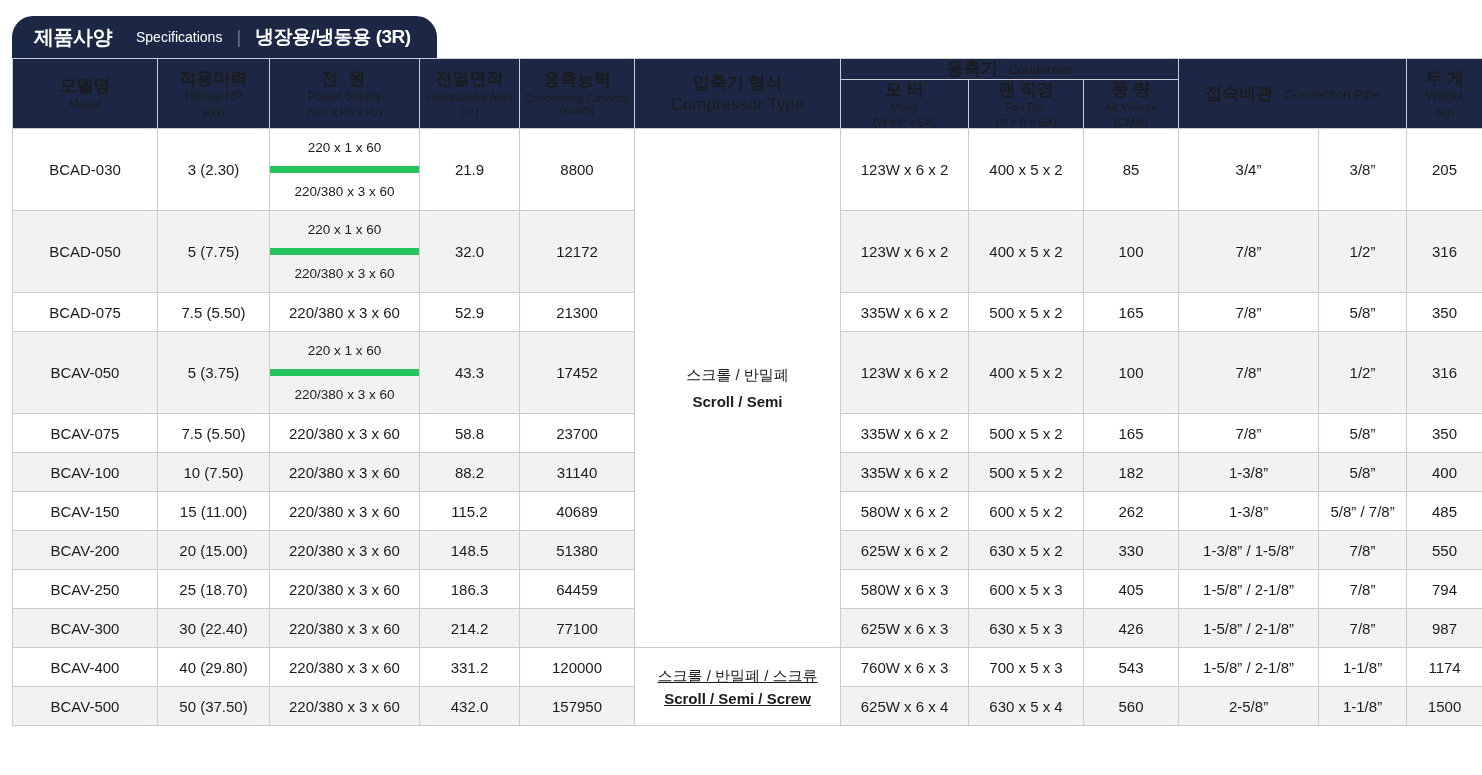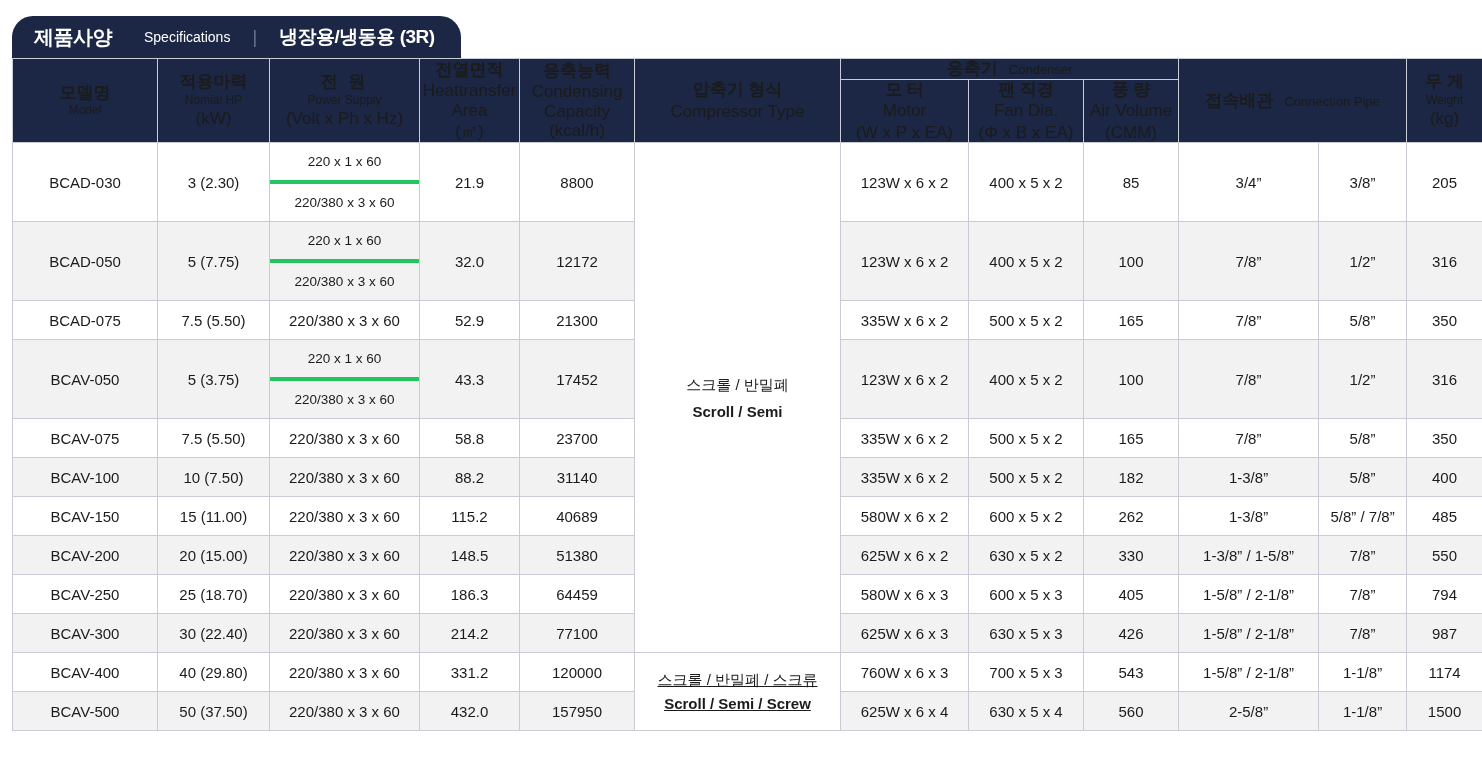--- a/index.html
+++ b/index.html
@@ -23,21 +23,20 @@
     top: 16px;
     height: 42px;
     background: #1b2745;
     border-radius: 21px 21px 0 0;
     color: #ffffff;
     display: flex;
     align-items: center;
     padding: 0 26px 0 22px;
     box-sizing: border-box;
     z-index: 5;
-    gap: 8px;
   }
   .title-tab .kr-main {
     font-size: 20px;
     font-weight: bold;
     letter-spacing: -0.5px;
   }
   .title-tab .en-main {
     font-size: 14px;
     margin-left: 24px;
     font-weight: normal;
@@ -87,21 +86,21 @@
     font-weight: bold;
     letter-spacing: 0px;
   }
   thead th .kr.spaced { letter-spacing: 3px; }
   thead th .en {
     display: block;
     font-size: 12px;
     font-weight: normal;
     margin-top: 2px;
   }
-  thead th .en.small { font-size: 17px; }
+  thead th .en.small { font-size: 11px; }
   thead th.inline .kr { display: inline; }
   thead th.inline .en { display: inline; margin-left: 7px; font-size: 13px; }
 
   
   tbody td { height: 38px; }
   tbody tr.alt td { background: #f2f2f2; }
 
   .model { font-size: 16px; }
   .small-val { font-size: 13.5px; }
   .mid-val { font-size: 15px; }
@@ -117,21 +116,21 @@
     line-height: 1.55;
     text-decoration: underline;
   }
   .comp-type2 .b { font-weight: bold; }
 
   .ps-cell { padding: 0; }
   .ps-sub {
     height: 37px;
     line-height: 37px;
     font-size: 13.5px;
-    border-bottom: 4px solid #22c55e;
+    border-bottom: 7px solid #22c55e;
   }
   .ps-sub.last { border-bottom: none; }
 </style>
 </head>
 <body>
 
 <div id="page">
 
   <div class="title-tab">
     <span class="kr-main">제품사양</span>

